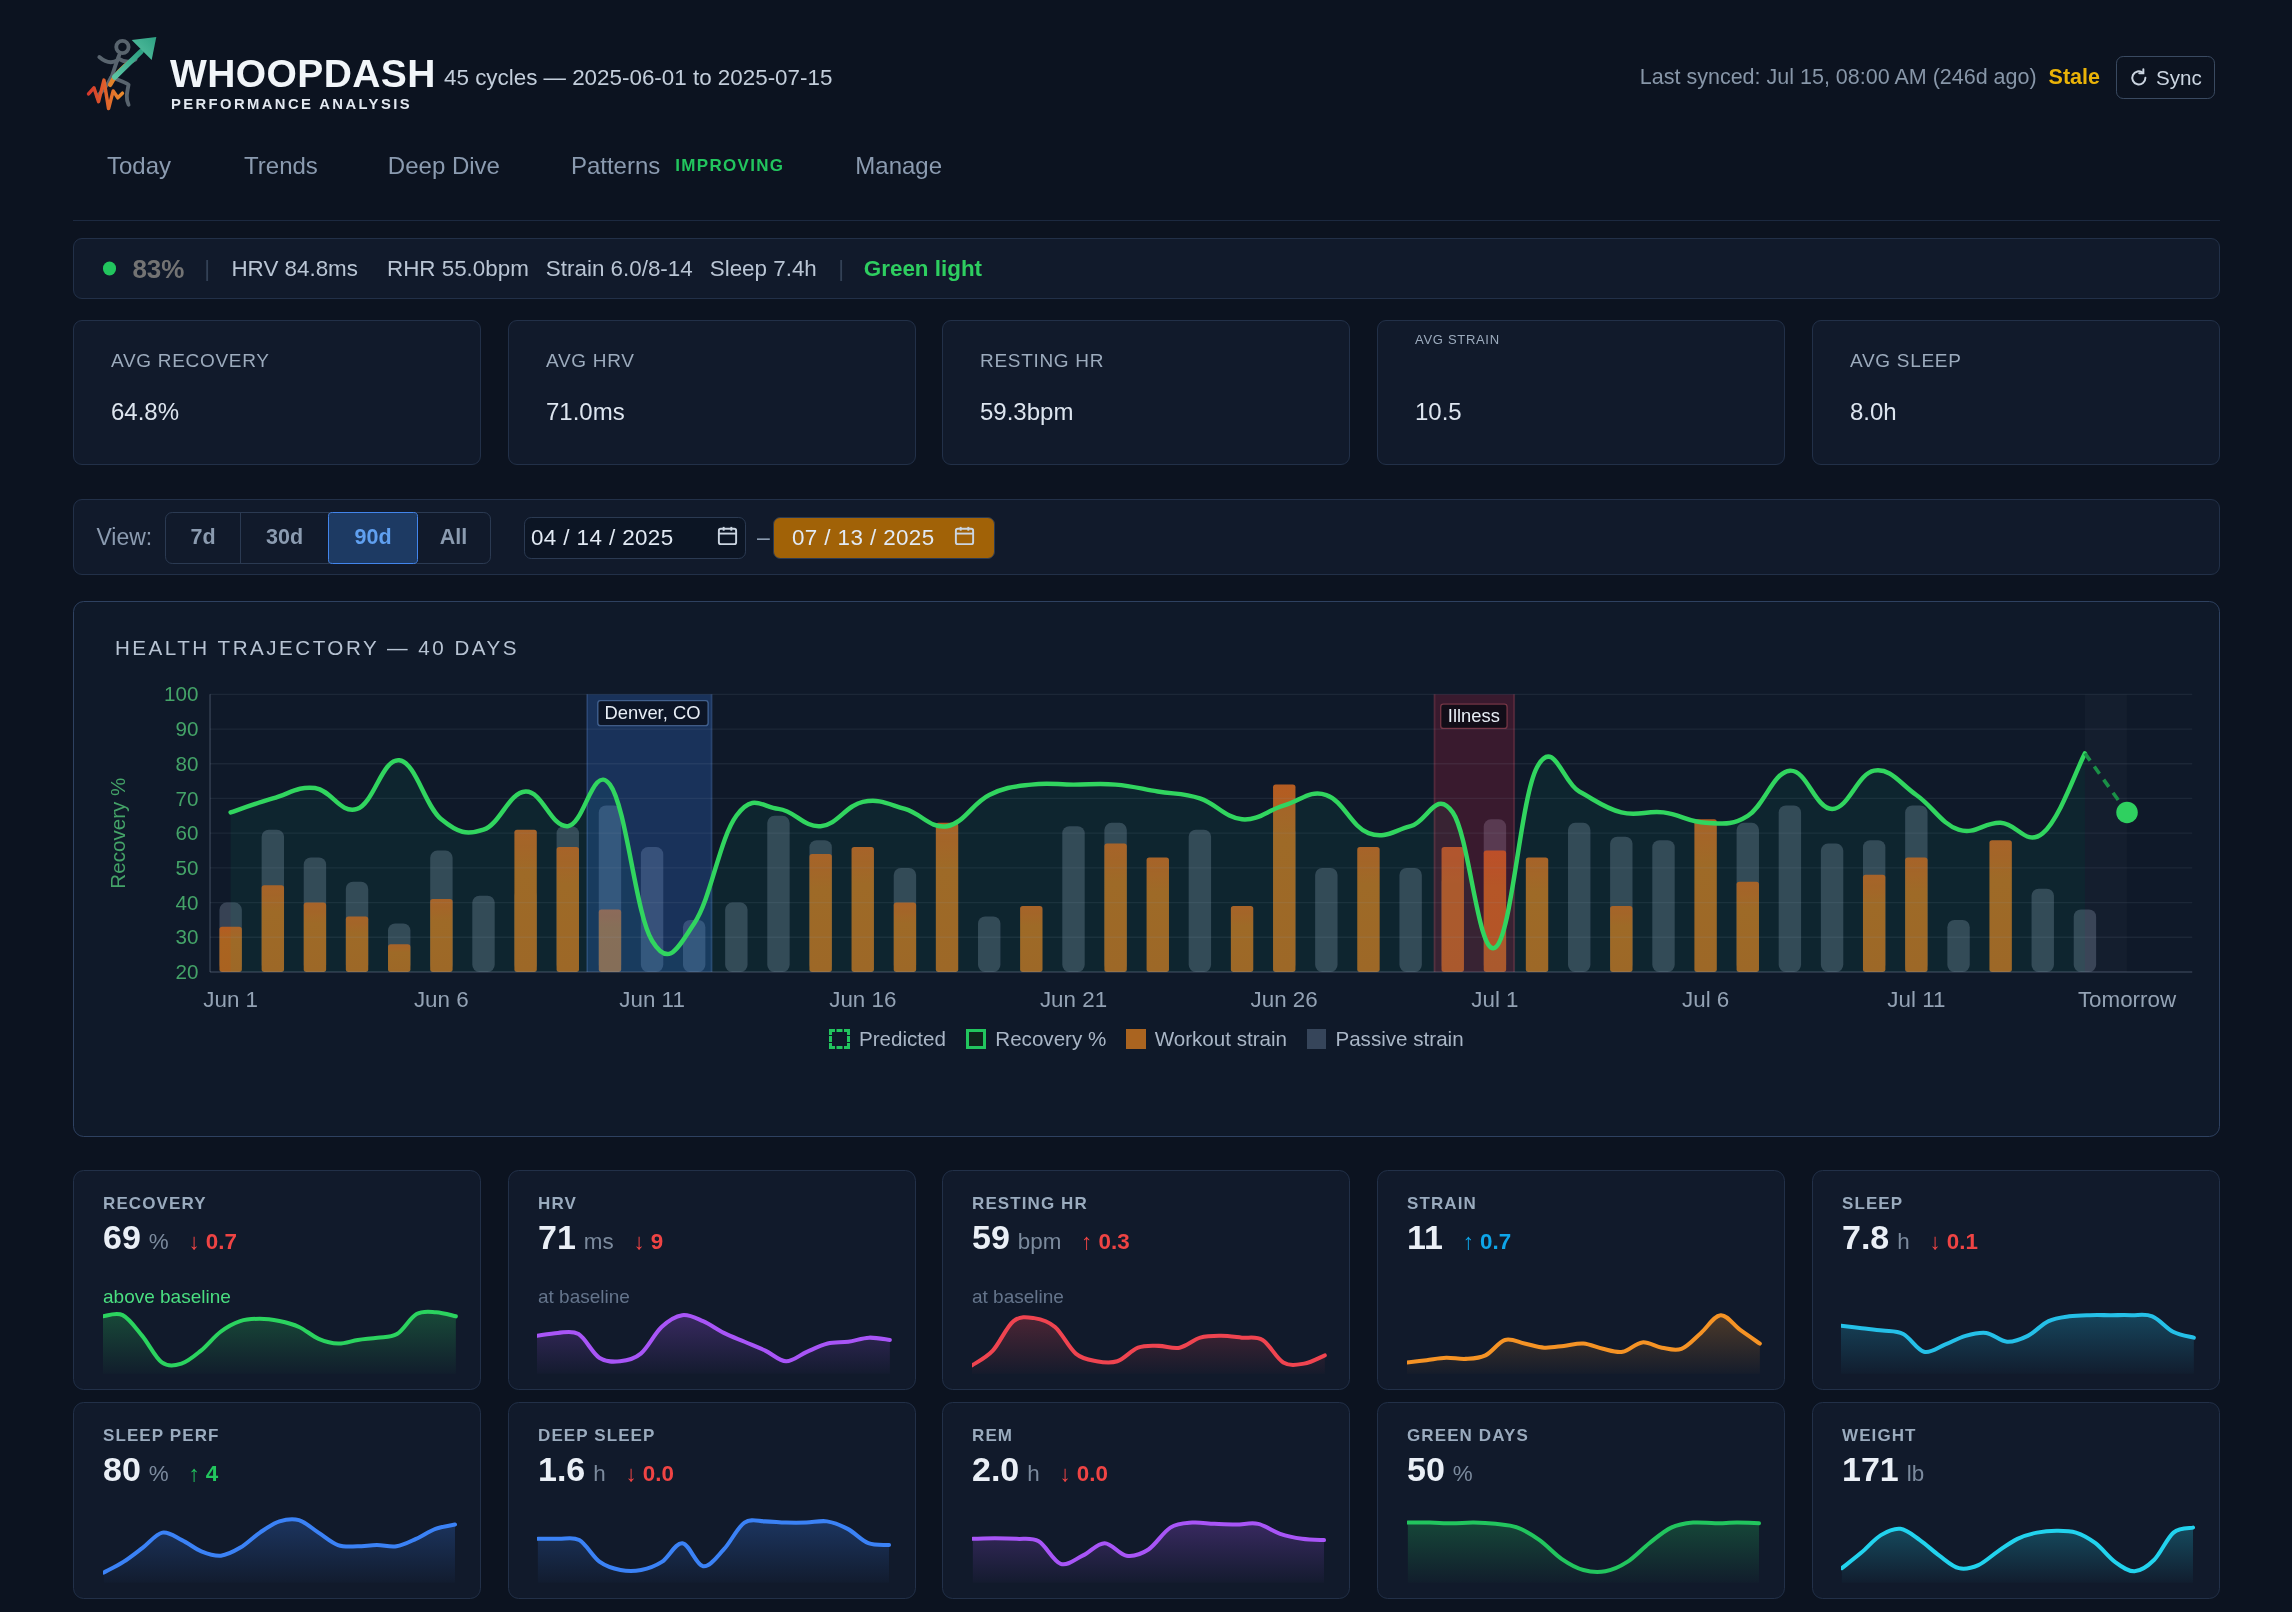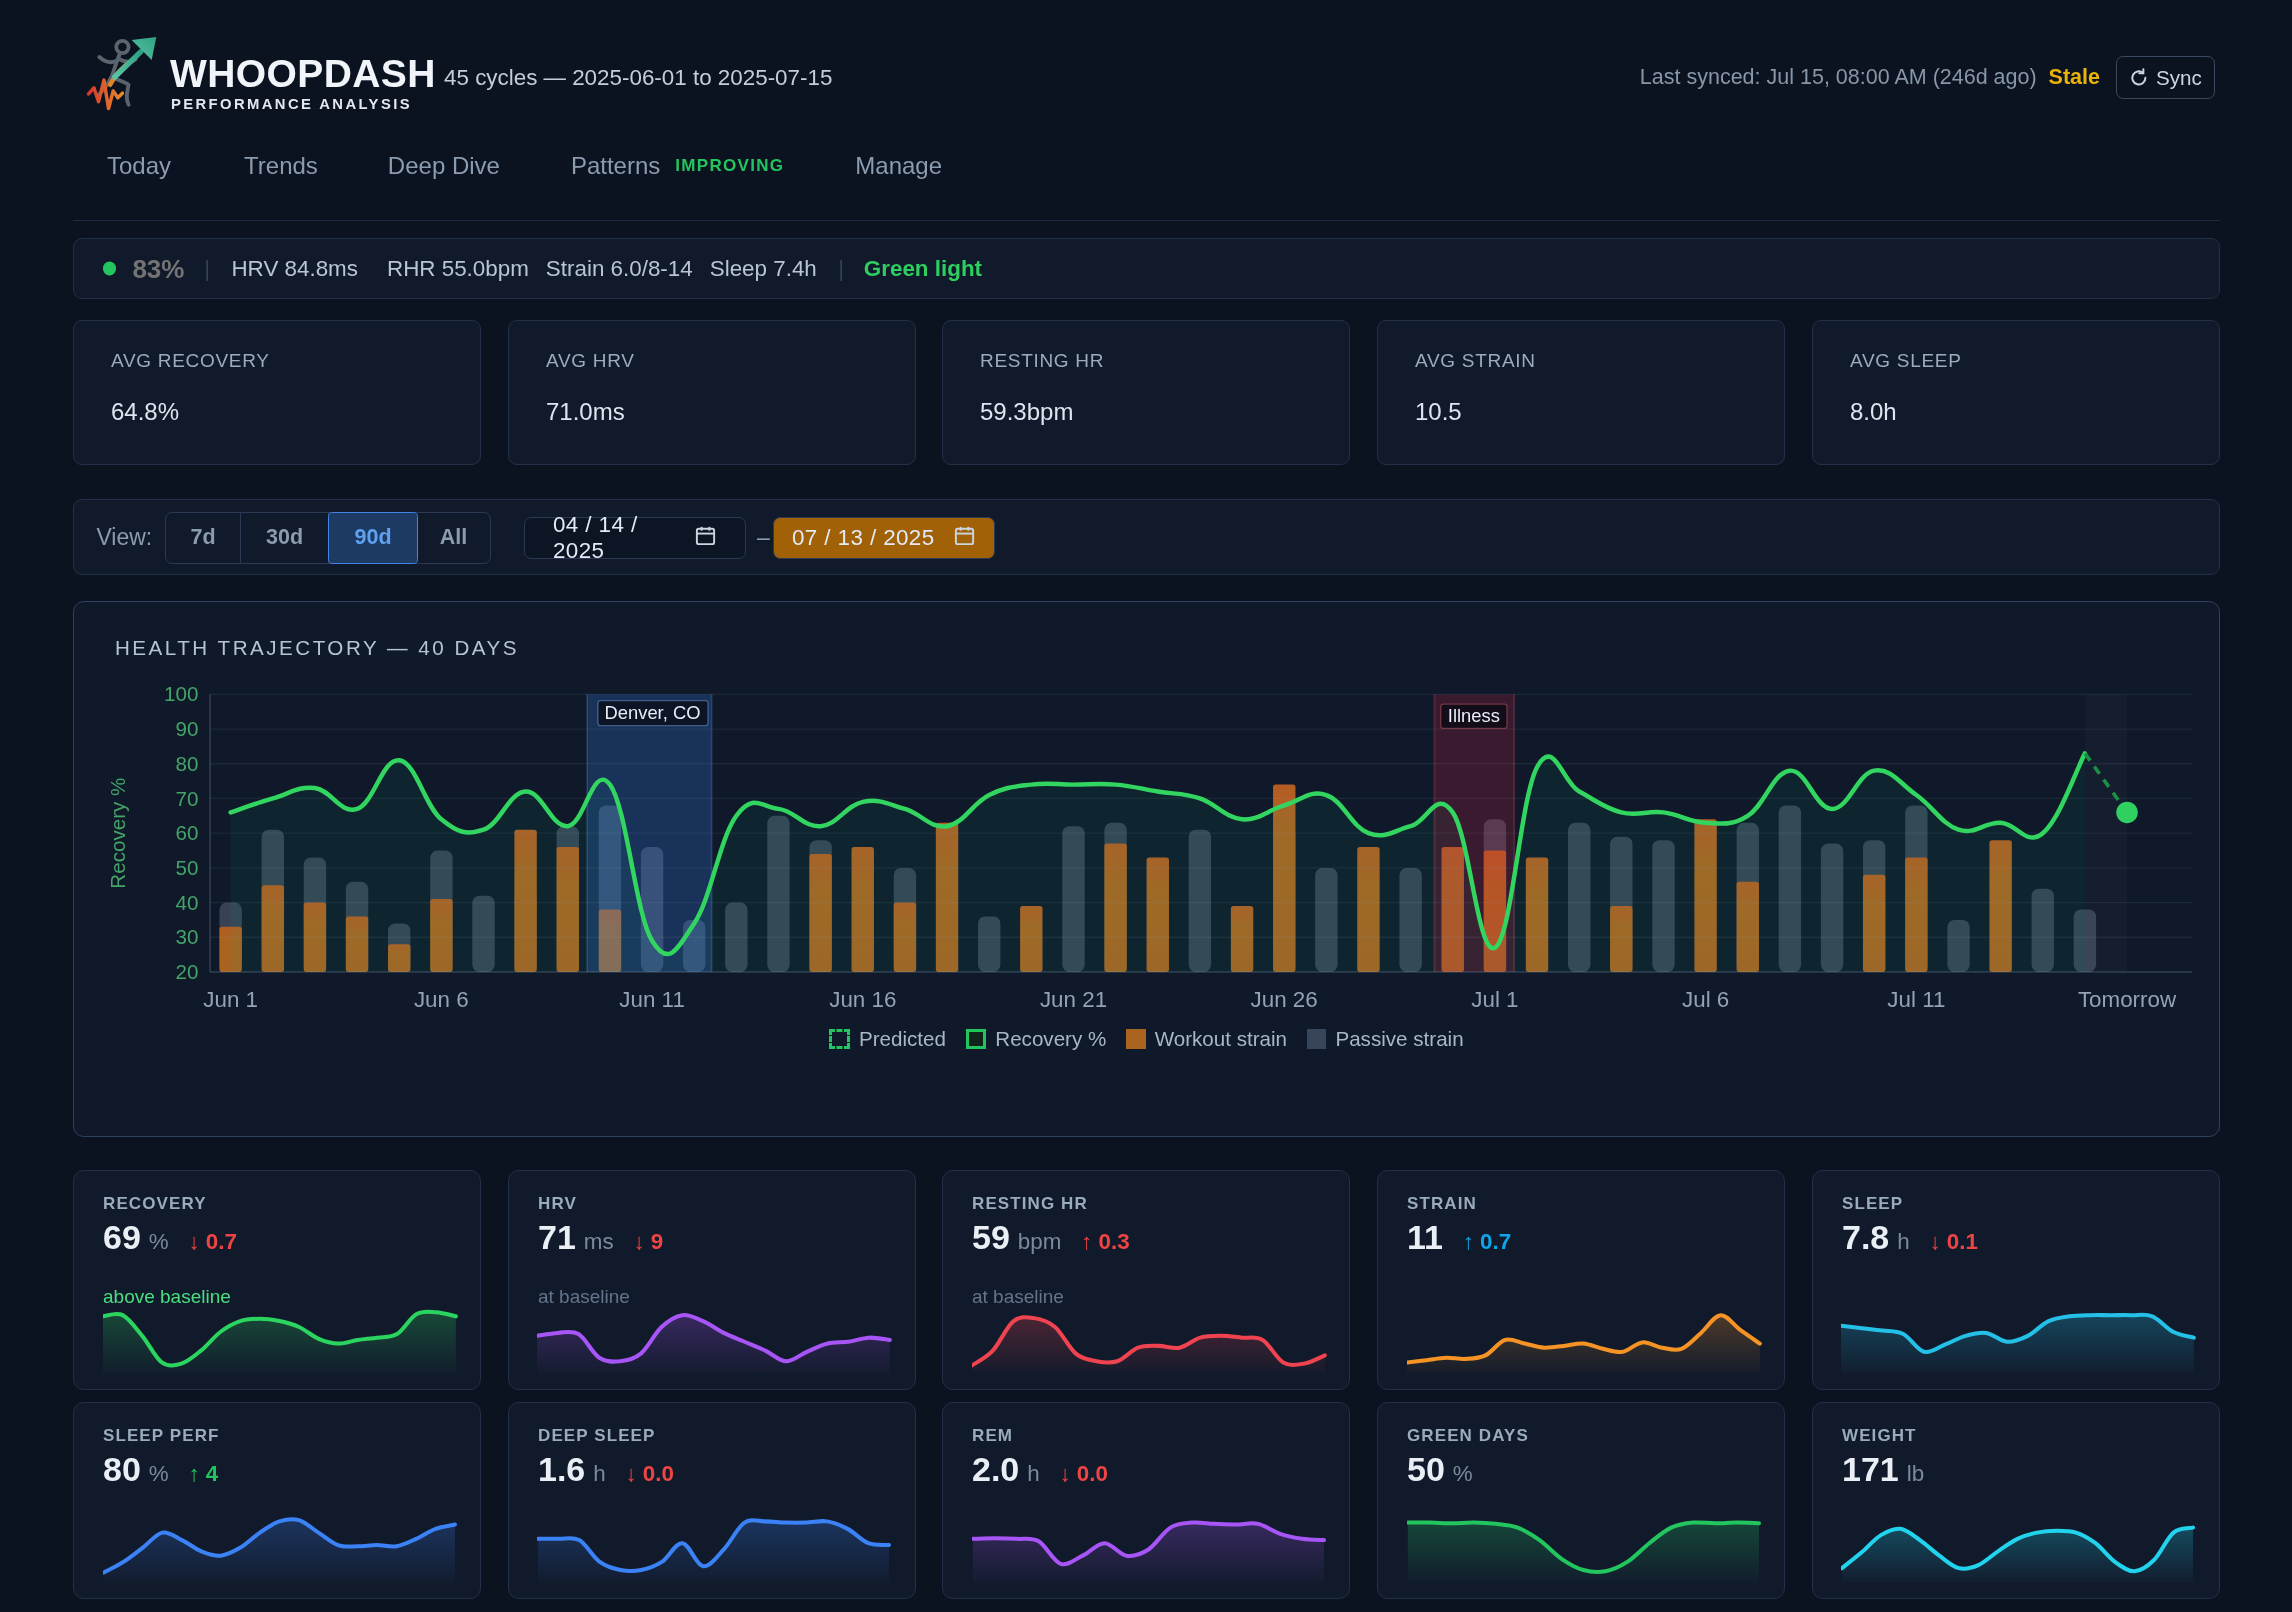--- a/index.html
+++ b/index.html
@@ -78,37 +78,37 @@
     </div>
 <div class="card" style="left:508px;top:320px;width:408px;height:145px">
 <div style="position:absolute;left:37px;top:29px;font-size:19px;letter-spacing:0.7px;color:#9cabbd">AVG HRV</div>
 <div style="position:absolute;left:37px;top:77px;font-size:24px;color:#dde5ef">71.0ms</div>
     </div>
 <div class="card" style="left:942px;top:320px;width:408px;height:145px">
 <div style="position:absolute;left:37px;top:29px;font-size:19px;letter-spacing:0.7px;color:#9cabbd">RESTING HR</div>
 <div style="position:absolute;left:37px;top:77px;font-size:24px;color:#dde5ef">59.3bpm</div>
     </div>
 <div class="card" style="left:1377px;top:320px;width:408px;height:145px">
-<div style="position:absolute;left:37px;top:29px;font-size:19px;letter-spacing:0.7px;color:#9cabbd">AVG STRAIN</div>
+<div style="position:absolute;left:37px;top:11px;font-size:13px;letter-spacing:0.7px;color:#9cabbd">AVG STRAIN</div>
 <div style="position:absolute;left:37px;top:77px;font-size:24px;color:#dde5ef">10.5</div>
     </div>
 <div class="card" style="left:1812px;top:320px;width:408px;height:145px">
 <div style="position:absolute;left:37px;top:29px;font-size:19px;letter-spacing:0.7px;color:#9cabbd">AVG SLEEP</div>
 <div style="position:absolute;left:37px;top:77px;font-size:24px;color:#dde5ef">8.0h</div>
     </div>
 
 <div class="card" style="left:73px;top:499px;width:2147px;height:76px">
 <div style="position:absolute;left:22.4px;top:50%;transform:translateY(-50%);font-size:23px;color:#8b9bb0">View:</div>
 <div style="position:absolute;left:91px;top:11.6px;height:52px;display:flex;border:1.3px solid #2b3a52;border-radius:7.2px;overflow:visible">
 <div style="width:75px;display:flex;align-items:center;justify-content:center;font-size:21.5px;font-weight:bold;color:#8b9bb0;border-right:0.9px solid #2b3a52">7d</div>
 <div style="width:88px;display:flex;align-items:center;justify-content:center;font-size:21.5px;font-weight:bold;color:#8b9bb0;border-right:0.9px solid #2b3a52">30d</div>
 <div style="width:88px;display:flex;align-items:center;justify-content:center;font-size:21.5px;font-weight:bold;color:#60a0f0;background:#1d3a63;outline:1.8px solid #4285ec;border-radius:3.6px">90d</div>
 <div style="width:73px;display:flex;align-items:center;justify-content:center;font-size:21.5px;font-weight:bold;color:#8b9bb0">All</div>
 </div>
-<div style="position:absolute;left:450px;top:17px;width:222px;height:42px;background:#0c1524;border:1.3px solid #2b3a52;border-radius:7.2px;display:flex;align-items:center;padding:0 28px;font-size:22.4px;letter-spacing:0.4px;color:#e2eaf4">04 / 14 / 2025<span style="margin-left:auto"><svg width="23" height="23" viewBox="0 0 24 24" fill="none" stroke="#cbd5e1" stroke-width="2">
+<div style="position:absolute;left:450px;top:17px;width:222px;height:42px;background:#0c1524;border:1.3px solid #2b3a52;border-radius:7.2px;display:flex;align-items:center;padding:0 6px;font-size:22.4px;letter-spacing:0.4px;color:#e2eaf4">04 / 14 / 2025<span style="margin-left:auto"><svg width="23" height="23" viewBox="0 0 24 24" fill="none" stroke="#cbd5e1" stroke-width="2">
             <rect x="3" y="5" width="18" height="16" rx="2"></rect>
             <line x1="3" y1="10" x2="21" y2="10"></line>
             <line x1="8" y1="3" x2="8" y2="7"></line>
             <line x1="16" y1="3" x2="16" y2="7"></line>
           </svg></span></div>
 <div style="position:absolute;left:683px;top:50%;transform:translateY(-50%);font-size:23px;color:#8b9bb0">–</div>
 <div style="position:absolute;left:699px;top:17px;width:222px;height:42px;background:#a16207;border:1.3px solid #2b3a52;border-radius:7.2px;display:flex;align-items:center;padding:0 18px;font-size:22.4px;letter-spacing:0.4px;color:#e2eaf4">07 / 13 / 2025<span style="margin-left:auto"><svg width="23" height="23" viewBox="0 0 24 24" fill="none" stroke="#cbd5e1" stroke-width="2">
             <rect x="3" y="5" width="18" height="16" rx="2"></rect>
             <line x1="3" y1="10" x2="21" y2="10"></line>
             <line x1="8" y1="3" x2="8" y2="7"></line>

